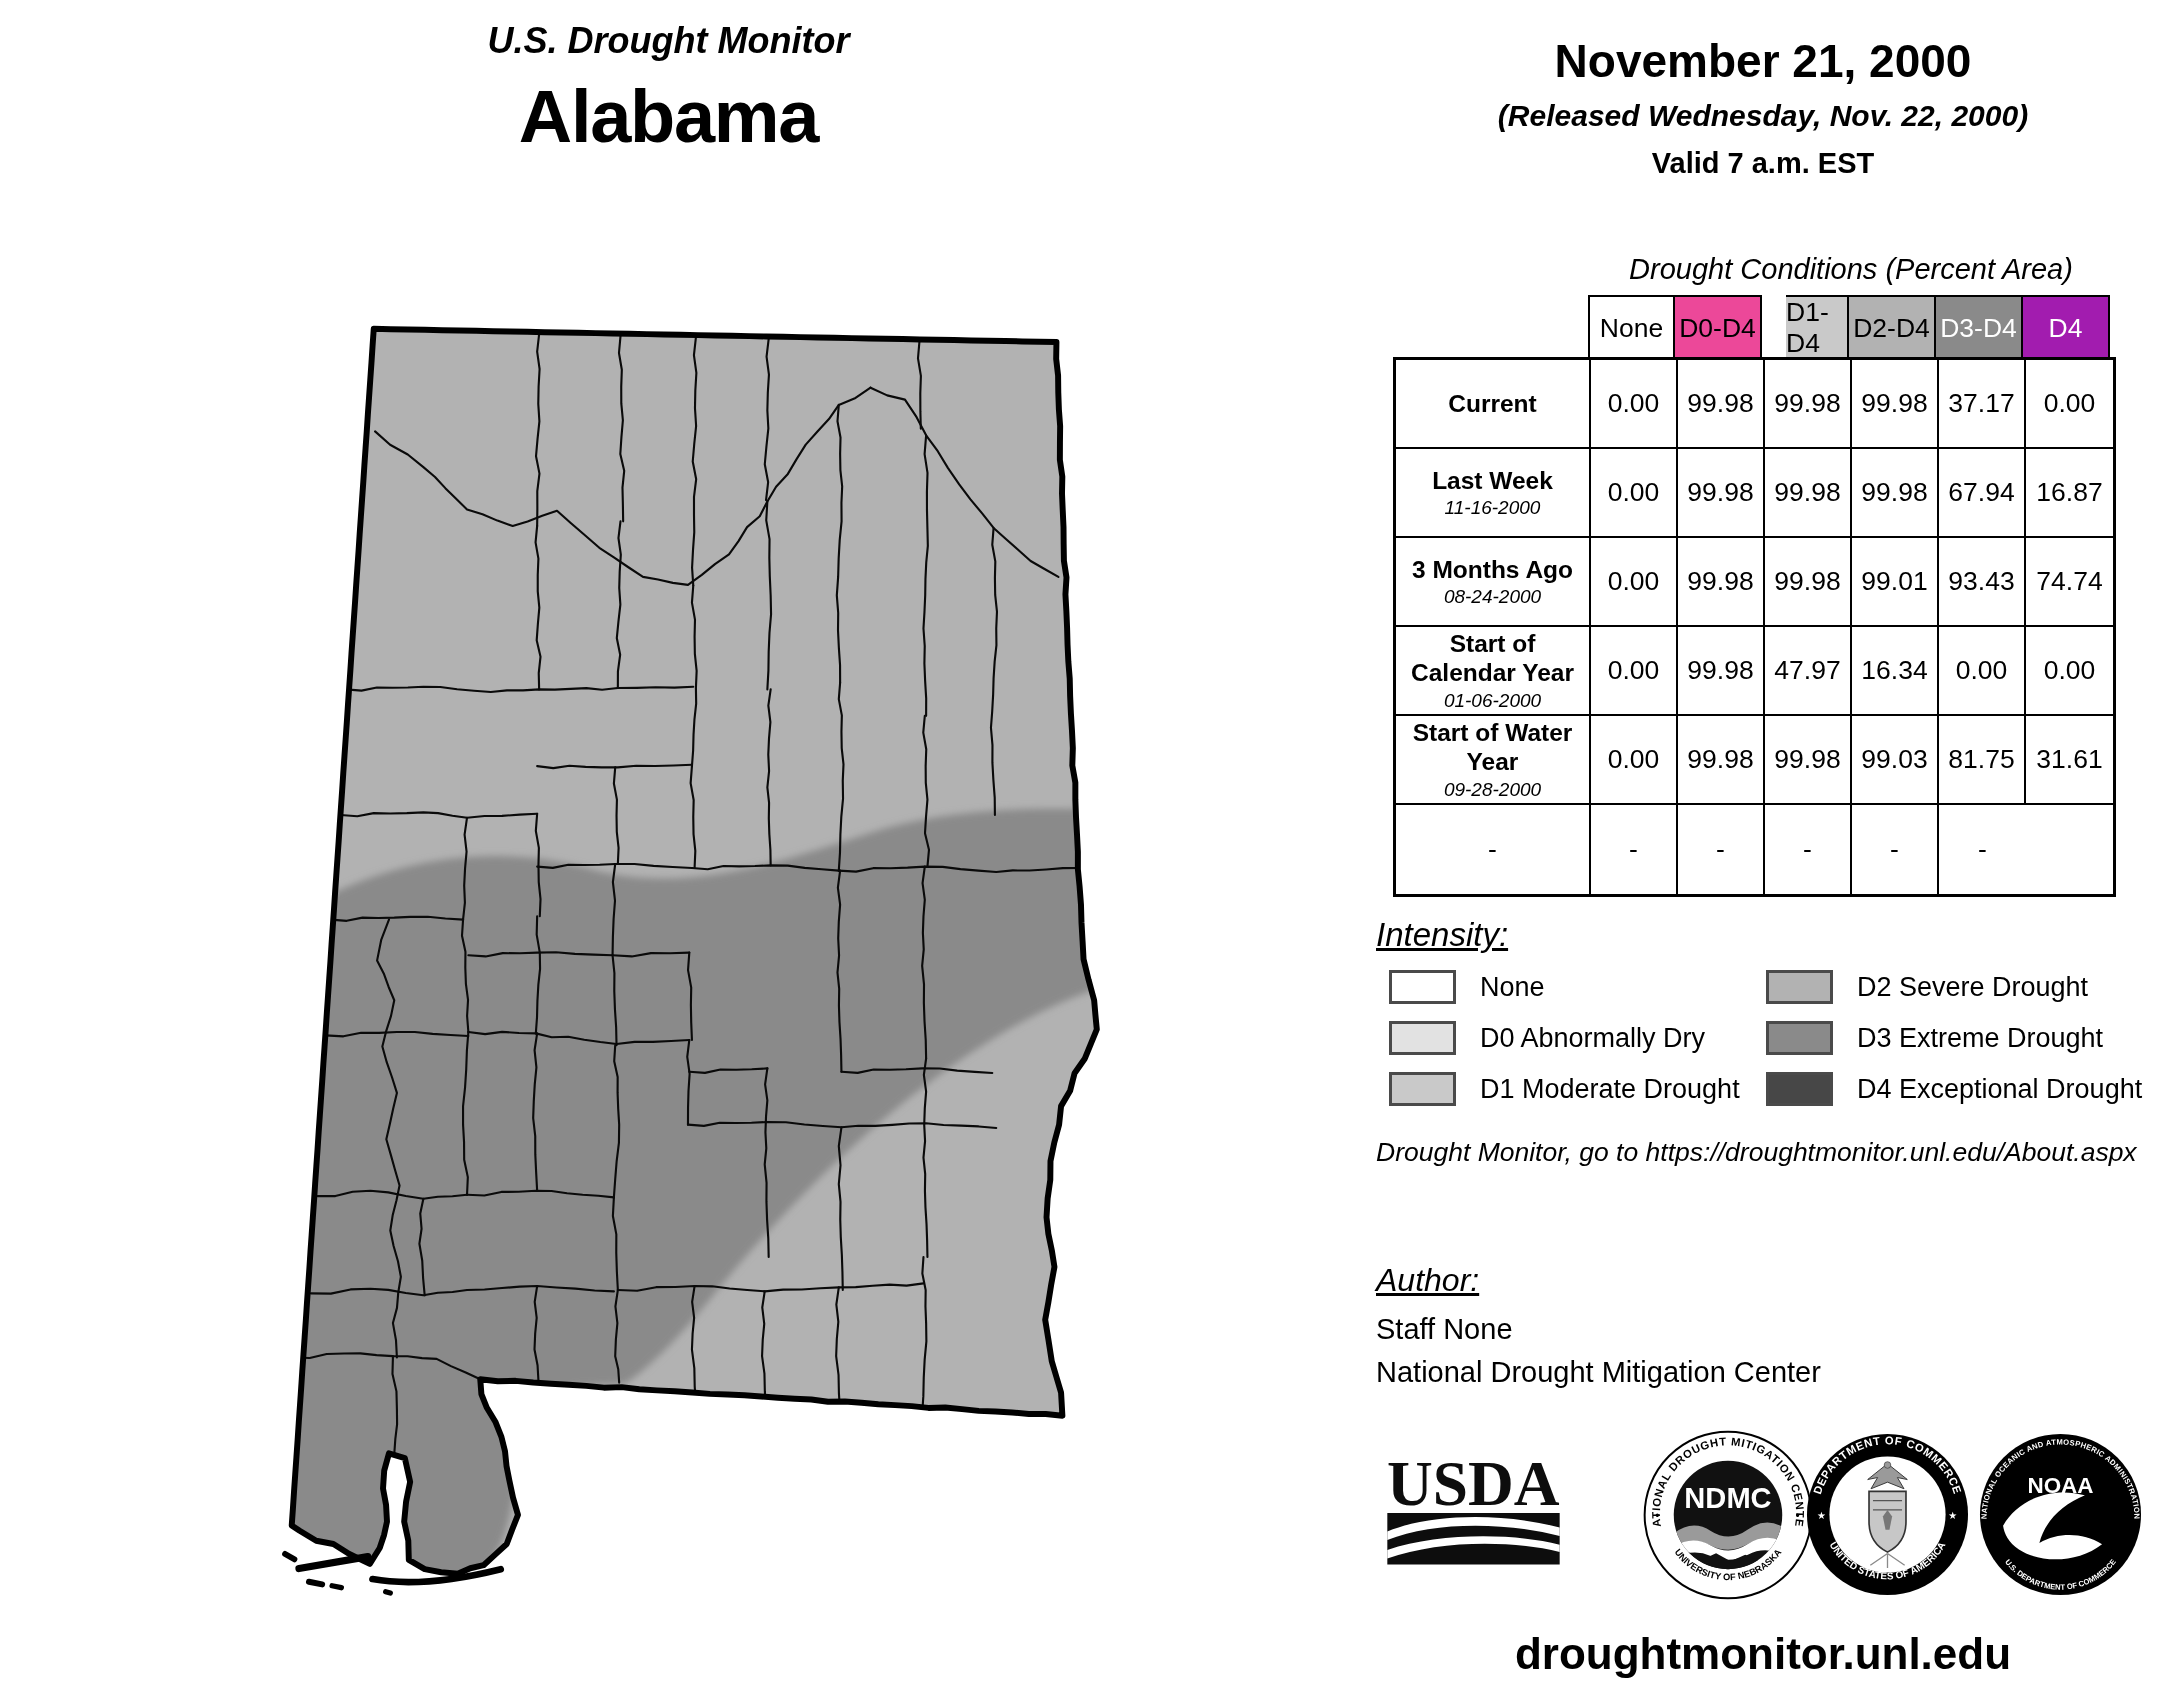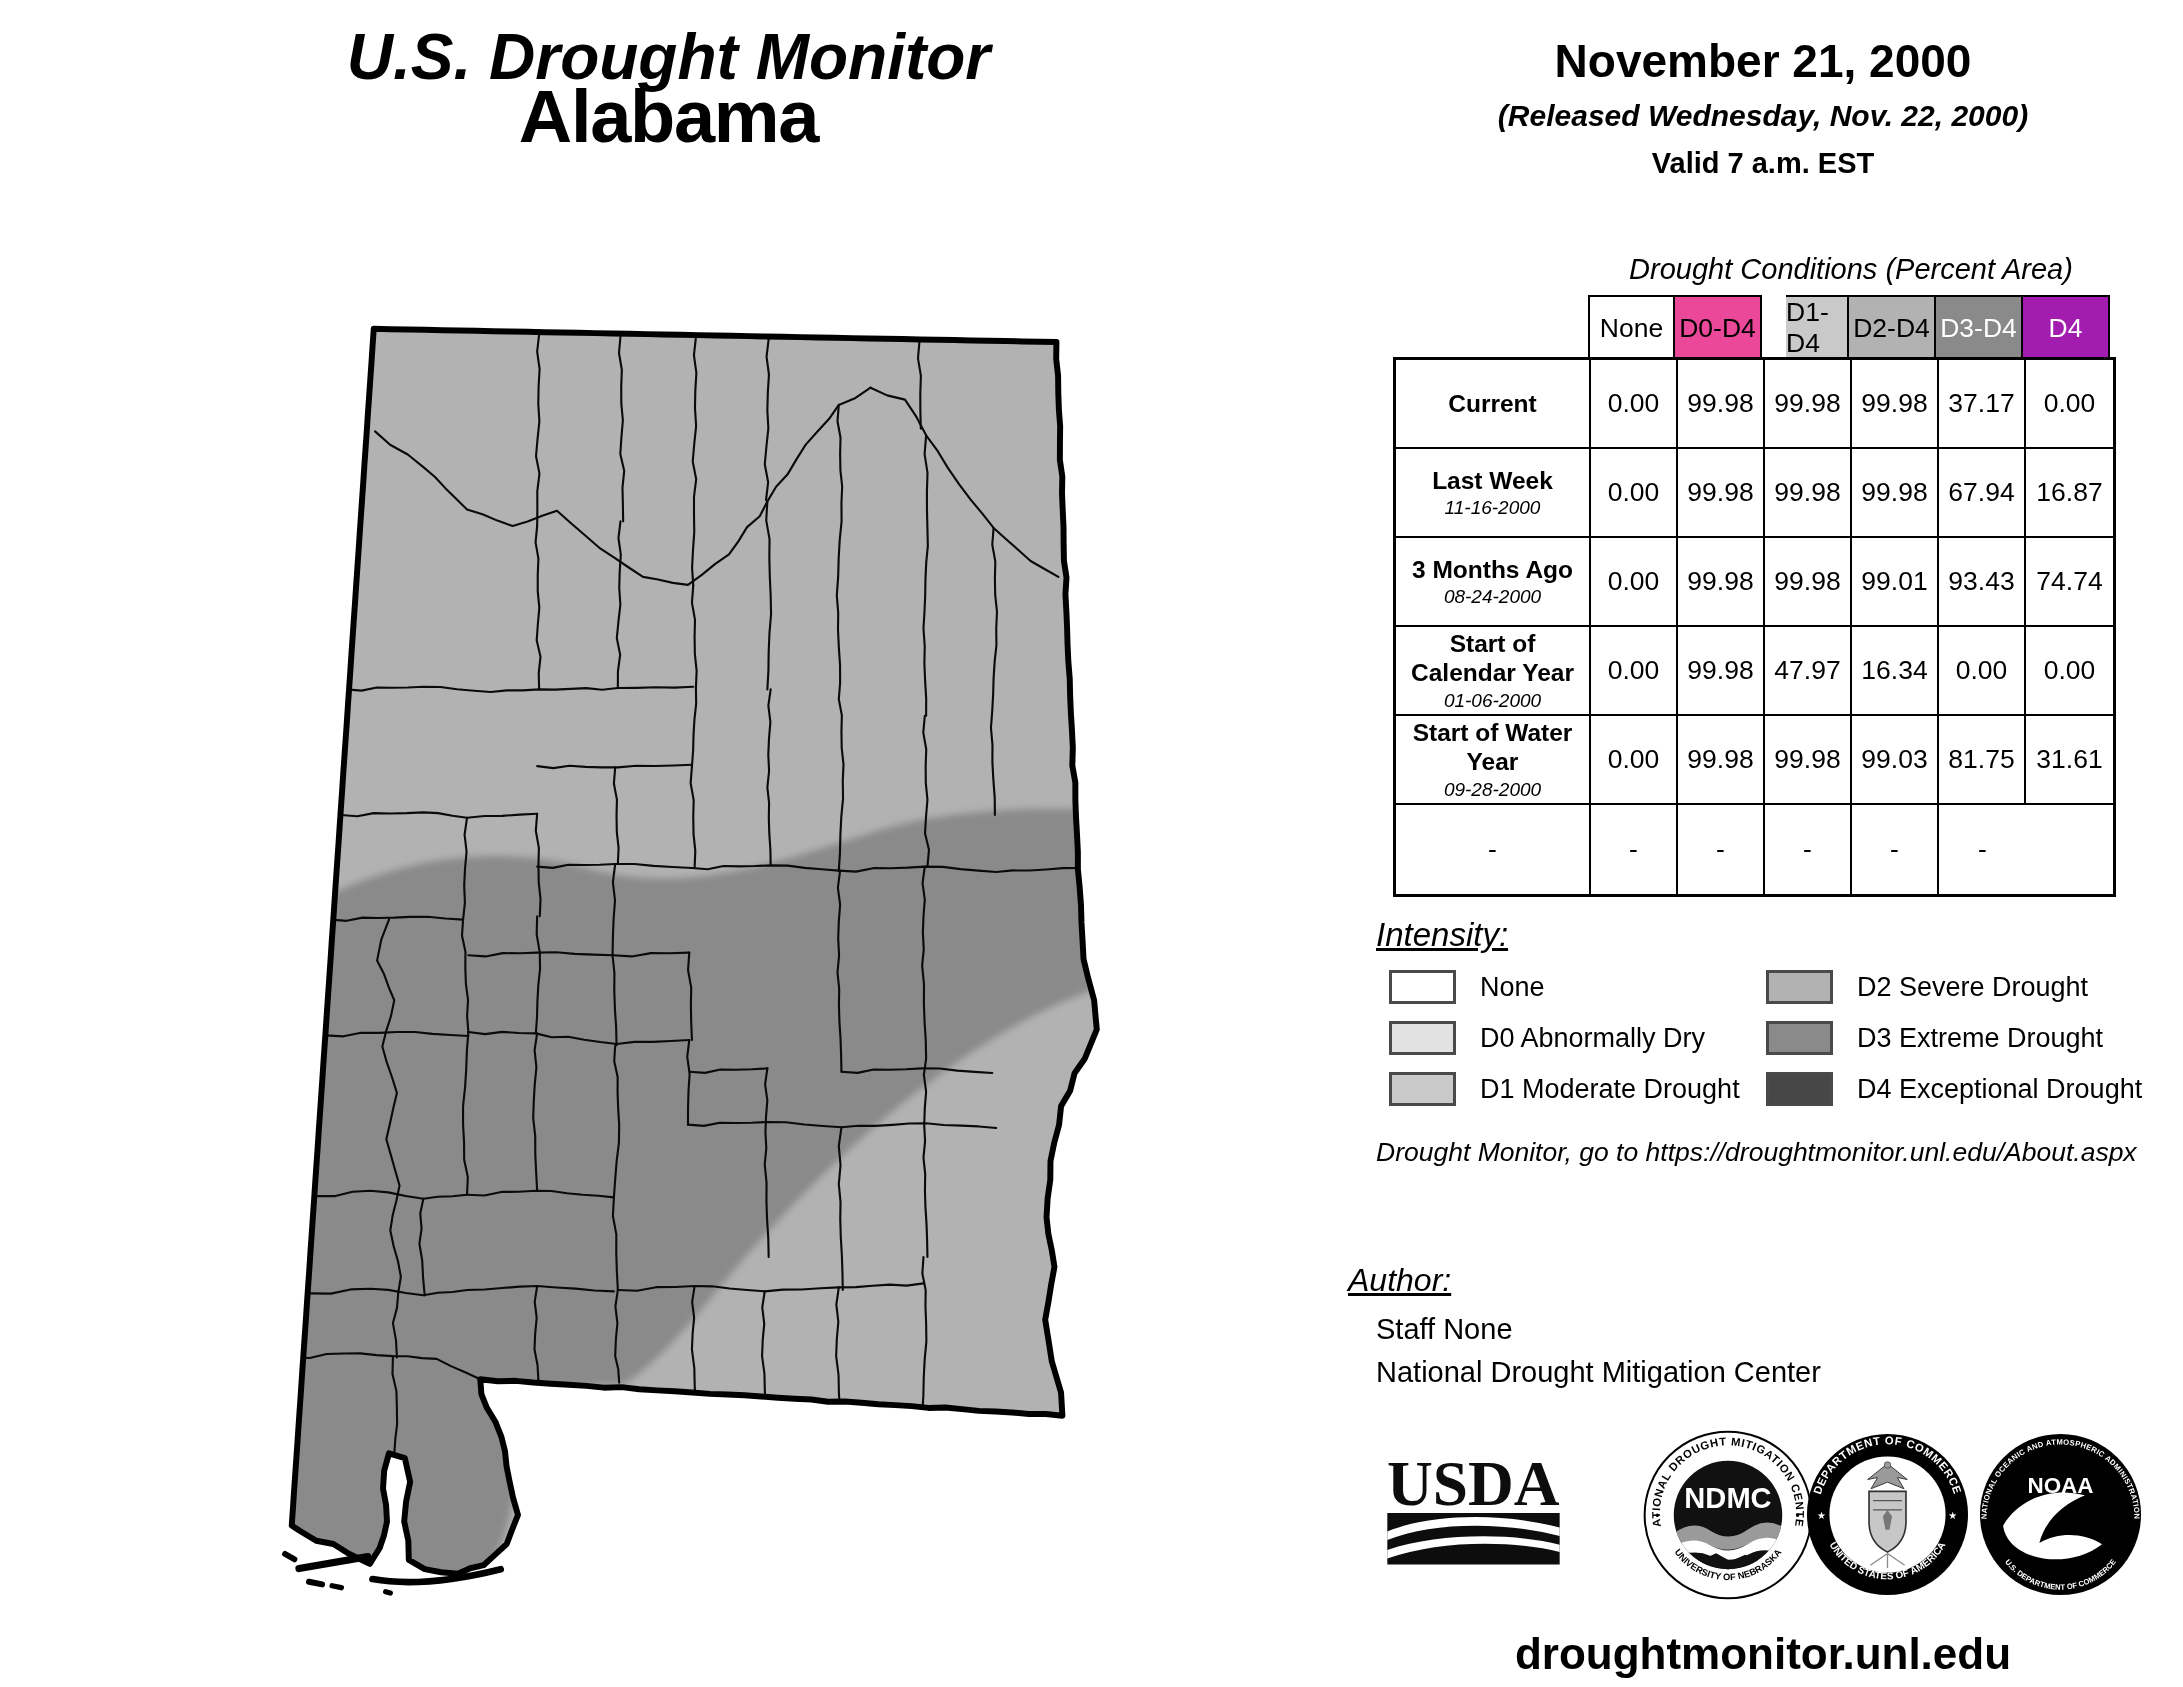--- a/index.html
+++ b/index.html
@@ -1,19 +1,19 @@
 <!DOCTYPE html>
 <html style="font-size:10.6px"><head>
 <meta charset="utf-8">
 <style>
   html,body{margin:0;padding:0;background:#ffffff;}
   body{width:2183px;height:1687px;position:relative;font-family:"Liberation Sans", sans-serif;color:#000;}
   .abs{position:absolute;}
   
-  .map-title1{left:265px;top:20px;width:807px;text-align:center;font-size:64px;font-weight:bold;font-style:italic;}
+  .map-title1{left:265px;top:20px;width:807px;text-align:center;font-size:36px;font-weight:bold;font-style:italic;}
   .map-title2{left:265px;top:74px;width:807px;text-align:center;font-size:74px;font-weight:bold;letter-spacing:-1.3px;}
   
   .rcol{left:1376px;width:774px;text-align:center;}
   .date-line{top:34px;font-size:46px;font-weight:bold;}
   .released-line{top:99px;font-size:30px;font-weight:bold;font-style:italic;}
   .valid-line{top:147px;font-size:29px;font-weight:bold;}
   .table-title{left:1588px;top:253px;width:526px;text-align:center;font-size:29px;font-style:italic;}
   
   .dm-header{left:1588px;top:295px;display:grid;grid-template-columns:repeat(6,87px);height:62px;}
   .hcell{border-top:2.6px solid #000;border-bottom:2.6px solid #000;border-right:2.6px solid #000;
@@ -27,21 +27,21 @@
   .rowlabel{font-size:24.5px;font-weight:bold;text-align:center;line-height:29px;padding:0 5.3px;}
   .rowdate{font-size:19px;font-style:italic;margin-top:2.6px;}
   .val{font-size:26.5px;}
   
   .intensity-head{left:1376px;top:916px;font-size:33px;font-style:italic;text-decoration:underline;}
   .legend-item{display:flex;align-items:center;}
   .swatch{width:67px;height:34px;border:3.3px solid #4a4a4a;box-sizing:border-box;}
   .legend-label{font-size:27px;margin-left:24px;white-space:nowrap;}
   
   .disclaimer{left:1376px;top:1133px;font-size:26.5px;font-style:italic;line-height:38px;text-align:left;}
-  .author-head{left:1348px;top:1262px;font-size:32px;font-style:italic;text-decoration:underline;}
+  .author-head{left:1376px;top:1262px;font-size:32px;font-style:italic;text-decoration:underline;}
   .author-line1{left:1376px;top:1313px;font-size:29px;}
   .author-line2{left:1376px;top:1356px;font-size:29px;}
   
   .footer-url{left:1376px;top:1629px;width:774px;text-align:center;font-size:44px;font-weight:bold;}
   .usda-text{font-family:"Liberation Serif", serif;font-weight:bold;}
 </style>
 </head>
 <body>
 
 <svg class="abs" style="left:0;top:0" width="2183" height="1687" viewBox="0 0 3300 2550">

